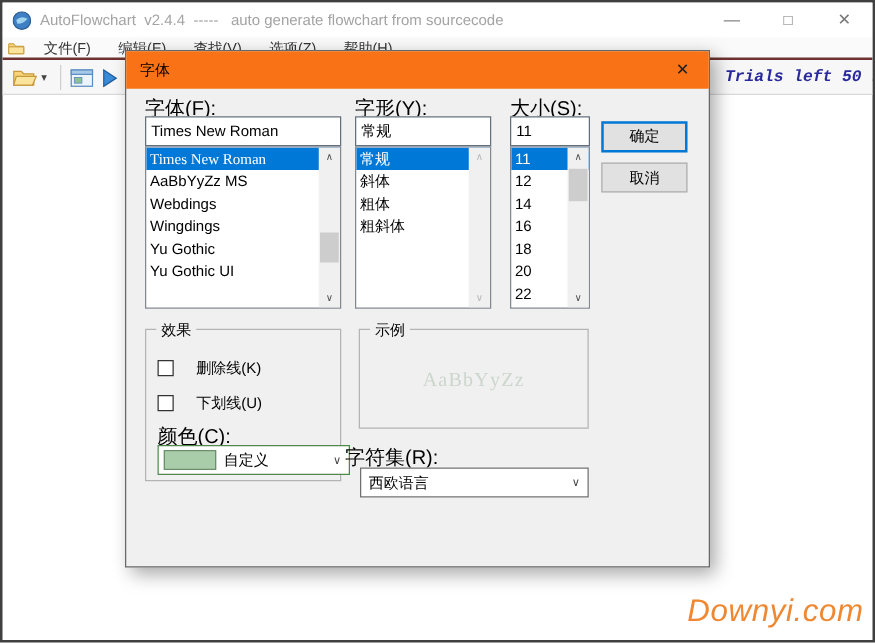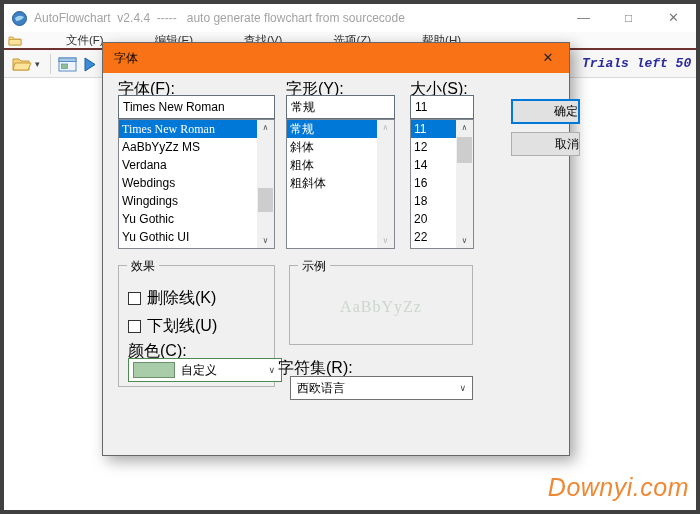--- a/index.html
+++ b/index.html
@@ -1,30 +1,30 @@
 <!DOCTYPE html>
 <html><head>
 <meta charset="utf-8">
 <style>
   * { margin:0; padding:0; box-sizing:border-box; }
   html,body { width:700px; height:514px; font-family:"Liberation Sans",sans-serif; }
   #window {
     position:relative; width:700px; height:514px; background:#fff;
-    border:4px solid #404040; overflow:hidden; font-size:12px;
+    border:2px solid #404040; overflow:hidden; font-size:12px;
   }
   
   .titlebar { position:absolute; left:0; top:0; width:100%; height:28px; background:#fff; }
   .app-icon { position:absolute; left:8px; top:7px; width:15px; height:15px; }
   .title-text { position:absolute; left:30px; top:0; line-height:28px; color:#a3a3a3; font-size:12px; white-space:pre; }
   .winbtn { position:absolute; top:0; width:45px; height:28px; text-align:center; line-height:28px; color:#7a7a7a; font-size:12px; }
   .winbtn.min { right:90px; font-size:13px; }
   .winbtn.max { right:45px; }
   .winbtn.close { right:0; font-size:13px; }
   
-  .menubar { position:absolute; left:0; top:28px; width:100%; height:16px; background:#fafafa; display:flex; align-items:center; font-size:11.5px; color:#333;gap:29px; }
+  .menubar { position:absolute; left:0; top:28px; width:100%; height:16px; background:#fafafa; display:flex; align-items:center; font-size:11.5px; color:#333; }
   .menu-folder { margin:0 4px 0 4px; display:inline-block; }
   .menu-item { padding:0 11px; white-space:nowrap; }
   .accent-line { position:absolute; left:0; top:44px; width:100%; height:2px; background:#6d3230; }
   
   .toolbar { position:absolute; left:0; top:46px; width:100%; height:28px; background:#f7f7f7; border-bottom:1px solid #d9d9d9; }
   .tb-item { position:absolute; top:3px; height:22px; display:flex; align-items:center; justify-content:center; }
   .tb-caret { font-size:9px; color:#444; }
   .tb-sep { position:absolute; top:4px; width:1px; height:20px; background:#d0d0d0; }
   .trials { position:absolute; left:578px; top:0; width:122px; height:27px; line-height:27px;
             font-family:"Liberation Mono",monospace; font-style:italic; font-weight:bold;
@@ -41,26 +41,26 @@
   .tbox { position:absolute; height:24px; background:#fff; border:1px solid #64707c; font-size:12px; line-height:22px; padding-left:4px; white-space:nowrap; overflow:hidden; }
   .list { position:absolute; background:#fff; border:1px solid #828790; overflow:hidden; }
   .list .list-item { height:18px; line-height:18px; padding-left:3px; font-size:12px; color:#000; white-space:nowrap; }
   .list .list-item.selected { background:#0078d7; color:#fff; }
   .list.serif-first .list-item:first-child { font-family:"Liberation Serif",serif; }
   .sb { position:absolute; top:0; right:0; bottom:0; width:17px; background:#f0f0f0; }
   .sb .arr { position:absolute; left:0; width:17px; height:15px; text-align:center; font-size:8px; line-height:15px; color:#505050; }
   .sb .arr.up { top:0; } .sb .arr.dn { bottom:0; }
   .sb .thumb { position:absolute; left:1px; width:15px; background:#cdcdcd; }
   .sb.disabled .arr { color:#b8b8b8; }
-  .btn { position:absolute; text-align:right; font-size:12px; color:#000; background:#e1e1e1;margin-left:28px; }
+  .btn { position:absolute; text-align:center; font-size:12px; color:#000; background:#e1e1e1; }
   .btn.default { border:2px solid #0078d7; line-height:21px; }
   .btn.plain { border:1px solid #adadad; line-height:22px; }
   .groupbox { position:absolute; border:1px solid #b4b4b4; }
   .groupbox .gb-title { position:absolute; top:-8px; left:8px; background:#f0f0f0; padding:0 4px; font-size:12px; color:#000; }
-  .chkrow { position:absolute; display:flex; align-items:center; font-size:16px; color:#000; }
+  .chkrow { position:absolute; display:flex; align-items:center; font-size:12px; color:#000;gap:12px; }
   .chk { width:13px; height:13px; background:#fff; border:1px solid #333; margin-right:6px; }
   .combo { position:absolute; height:24px; background:#fff; border:1px solid #707070; font-size:12px; }
   .combo .chev { position:absolute; right:6px; top:0; line-height:22px; font-size:9px; color:#444; }
   .combo.green { border-color:#4e8a4e; }
   .swatch { position:absolute; left:4px; top:3px; width:42px; height:16px; border:1px solid #6c8f6c; }
   .combo .combo-text { position:absolute; left:52px; top:0; line-height:22px; }
   .combo.wide .combo-text { left:6px; }
   .sample-text { position:absolute; width:100%; text-align:center; font-family:"Liberation Serif",serif; font-size:16px; letter-spacing:1px; color:#ccd6cd; }
   svg { display:block; }
 </style>
@@ -134,21 +134,20 @@
     <span class="lbl" style="left:183px; top:36px;">字形(Y):</span>
     <span class="lbl" style="left:307px; top:36px;">大小(S):</span>
 
     <div class="tbox" style="left:15px; top:52px; width:157px;">Times New Roman</div>
     <div class="tbox" style="left:183px; top:52px; width:109px;">常规</div>
     <div class="tbox" style="left:307px; top:52px; width:64px;">11</div>
 
     <div class="list serif-first" style="left:15px; top:76px; width:157px; height:130px;">
       <div class="list-item selected">Times New Roman</div>
         <div class="list-item">AaBbYyZz MS</div>
-        <div class="list-item">Verdana</div>
         <div class="list-item">Webdings</div>
         <div class="list-item">Wingdings</div>
         <div class="list-item">Yu Gothic</div>
         <div class="list-item">Yu Gothic UI</div>
         <div class="sb">
         <span class="arr up">∧</span>
         <span class="thumb" style="top:68px; height:24px;"></span>
         <span class="arr dn">∨</span>
       </div>
     </div>

